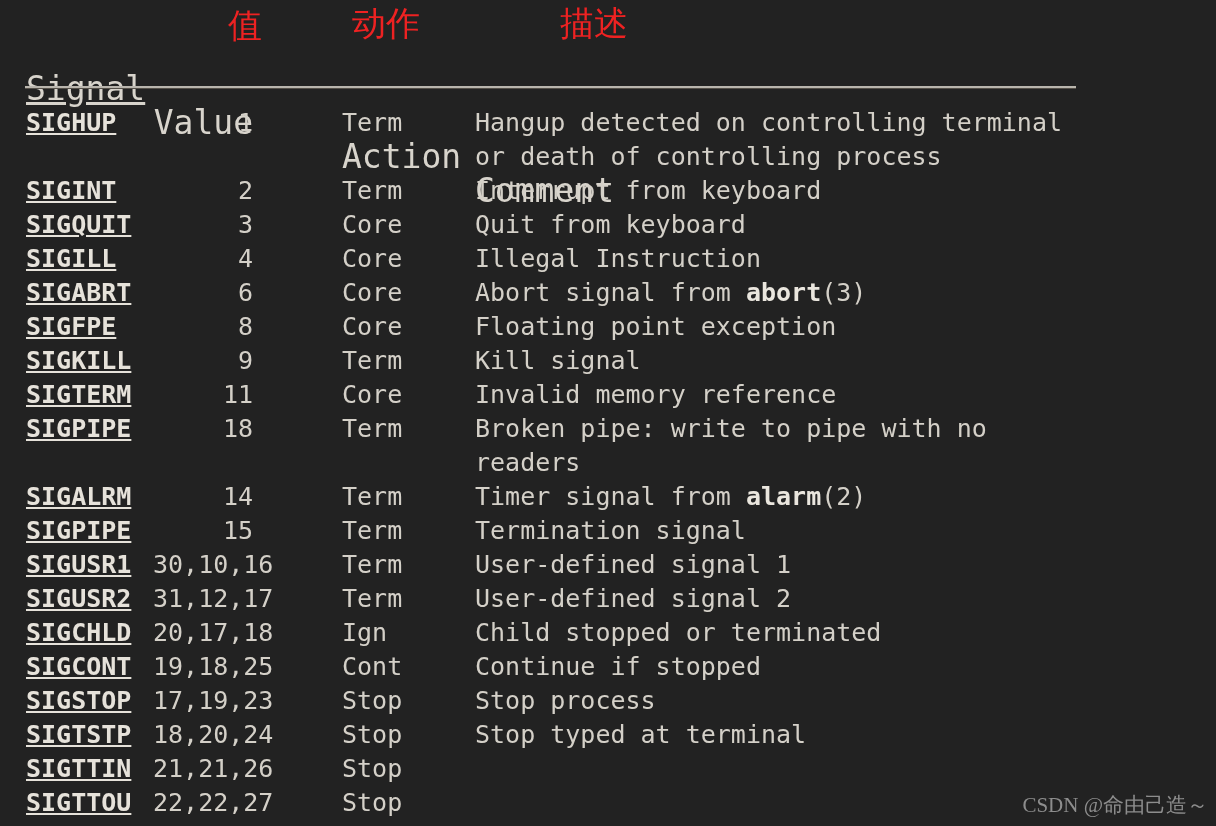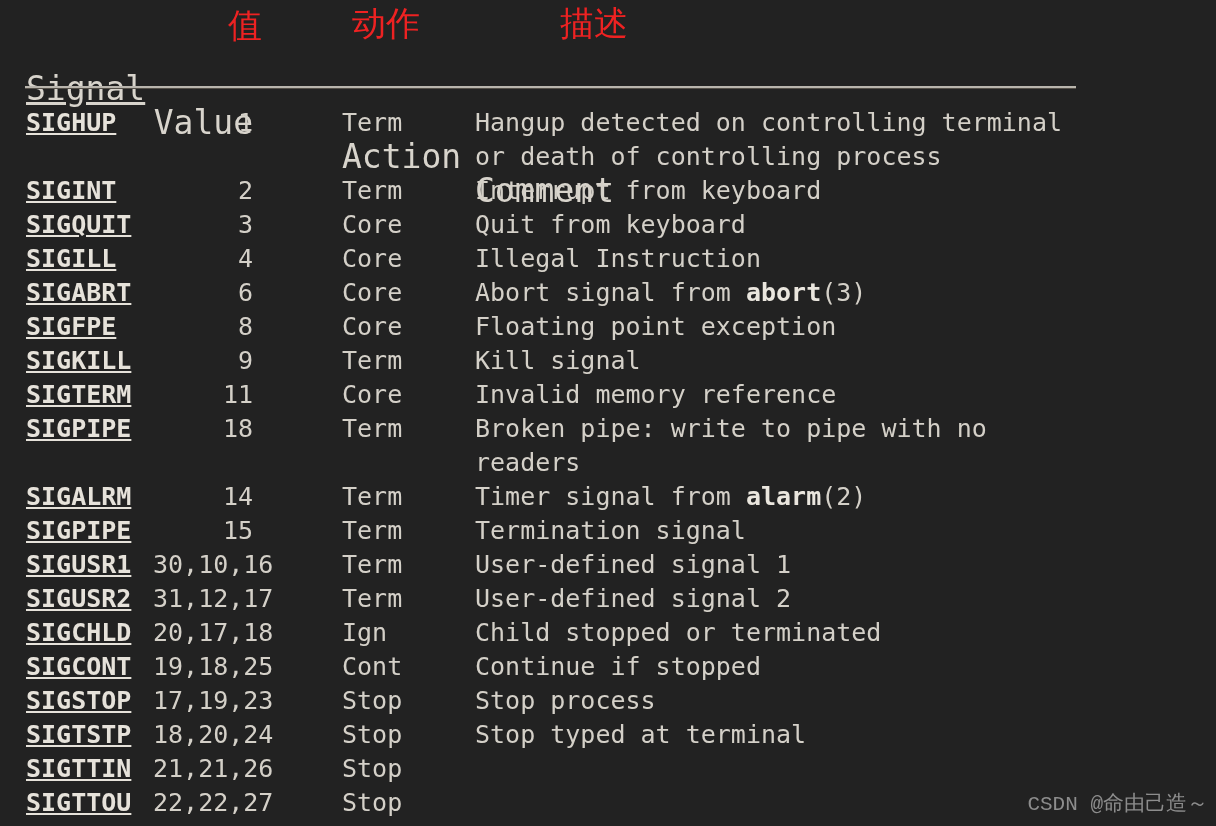--- a/index.html
+++ b/index.html
@@ -92,21 +92,21 @@
   .comment-txt b { font-weight: bold; color: #eae6de; }
 
   .row.cont .cell.col-comment { left: 475px; }
 
   
   #watermark {
     position: absolute;
     right: 8px;
     bottom: 8px;
     color: #8d8d8d;
-    font-family: Liberation Mono, monospace;
+    font-family: Liberation Serif, serif;
     font-size: 21px;
     line-height: 26px;
     white-space: nowrap;
   }
 </style>
 </head>
 <body>
 
 <div id="page">
 

